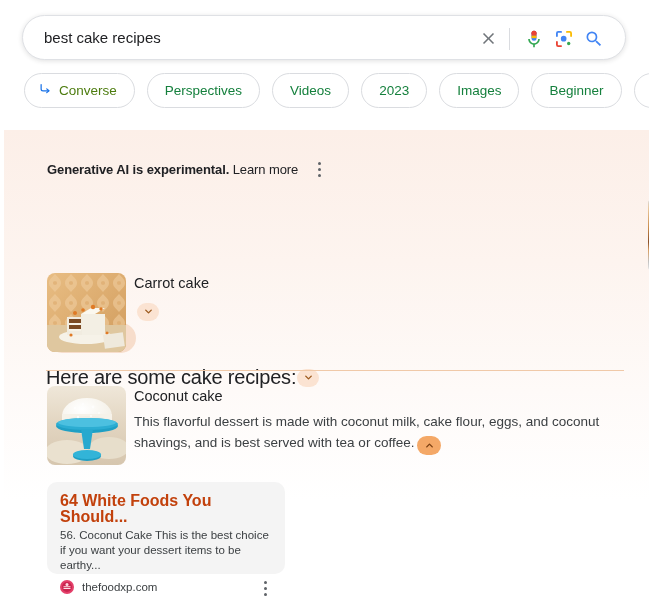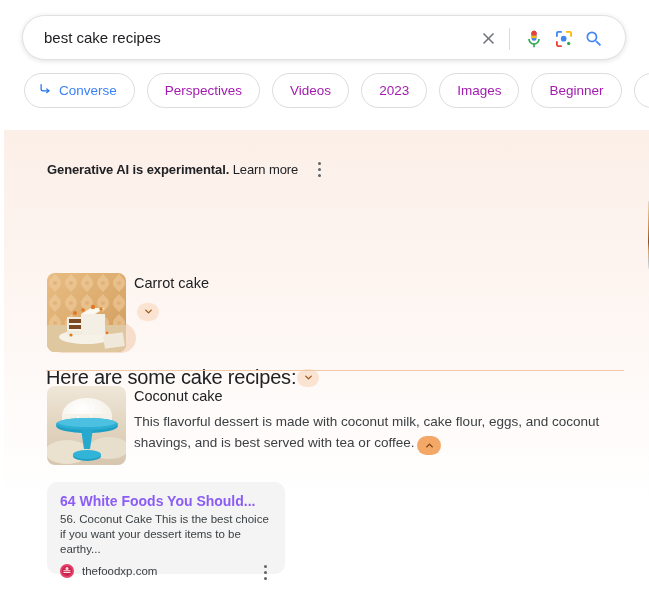--- a/index.html
+++ b/index.html
@@ -26,24 +26,24 @@
   }
   .search-actions { position:absolute; right:16px; top:0; height:45px; display:flex; align-items:center; gap:0; }
   .sa-btn { width:30px; height:30px; display:flex; align-items:center; justify-content:center; cursor:pointer; }
   .sa-sep { width:1px; height:22px; background:#dadce0; margin:0 9px 0 6px; }
 
   
   .chips { position:absolute; left:24px; top:73px; display:flex; gap:12px; white-space:nowrap; }
   .chip {
     height:35px; border:1px solid #dadce0; border-radius:18px;
     display:flex; align-items:center; gap:6px;
-    padding:0 17px; font-size:13.5px; color:#a21caf; background:#fff; cursor:pointer;
+    padding:0 17px; font-size:13.5px; color:#15803d; background:#fff; cursor:pointer;
   }
   .chip.converse { color:#1a73e8; padding-left:13px; }
-  .chip.converse .chip-label { color:#3b82f6;text-align:right; }
+  .chip.converse .chip-label { color:#4d7c0f;text-align:right; }
 
   
   .ai-panel {
     position:absolute; left:4px; top:130px; width:649px; height:474px;
     background: linear-gradient(180deg,#fcefe8 0%, #fdf4ef 28%, #fefaf8 55%, #ffffff 78%, #ffffff 100%);
     overflow:hidden;
   }
   .gen-row { position:absolute; left:43px; top:30px; display:flex; align-items:center; gap:13px; }
   .gen-text { font-size:13px; color:#202124; font-weight:700; letter-spacing:-0.1px; }
   .gen-text .lm { font-weight:400; color:#202124; cursor:pointer; }
@@ -76,21 +76,21 @@
   .r-desc { font-size:13.5px; color:#3c4043; line-height:21px; max-width:540px; }
   .r-desc .chev-badge { vertical-align:-4px; margin-left:3px; }
 
   .divider { position:absolute; left:42px; width:578px; height:1px; background:#f0c9a8; }
 
   
   .src-card {
     position:absolute; left:43px; top:352px; width:238px; height:92px;
     background:#f4f4f4; border-radius:10px; padding:11px 13px 0 13px; cursor:pointer;
   }
-  .src-title { font-size:14px; font-weight:700; color:#8b5cf6; line-height:16px; }
+  .src-title { font-size:16px; font-weight:700; color:#c2410c; line-height:16px; }
   .src-snip { font-size:11.5px; color:#3c4043; line-height:15px; margin-top:3px; }
   .src-foot { display:flex; align-items:center; gap:8px; margin-top:7px; position:relative; }
   .favicon { width:14px; height:14px; border-radius:50%; flex:0 0 auto; }
   .src-domain { font-size:11.5px; color:#3c4043; }
   .src-kebab { position:absolute; right:-1px; top:-1px; }
 
   
   .sliver { position:absolute; left:644px; top:70px; width:6px; height:70px; border-radius:3px 0 0 3px; overflow:hidden; }
 </style>
 </head>

